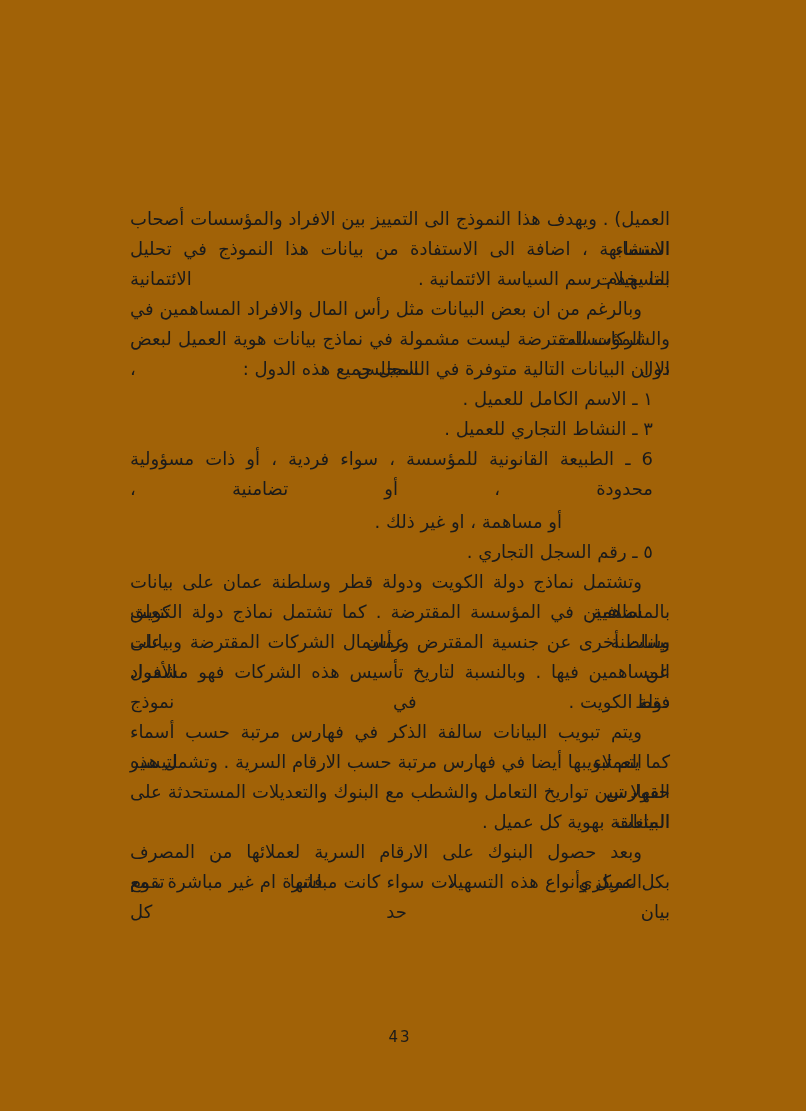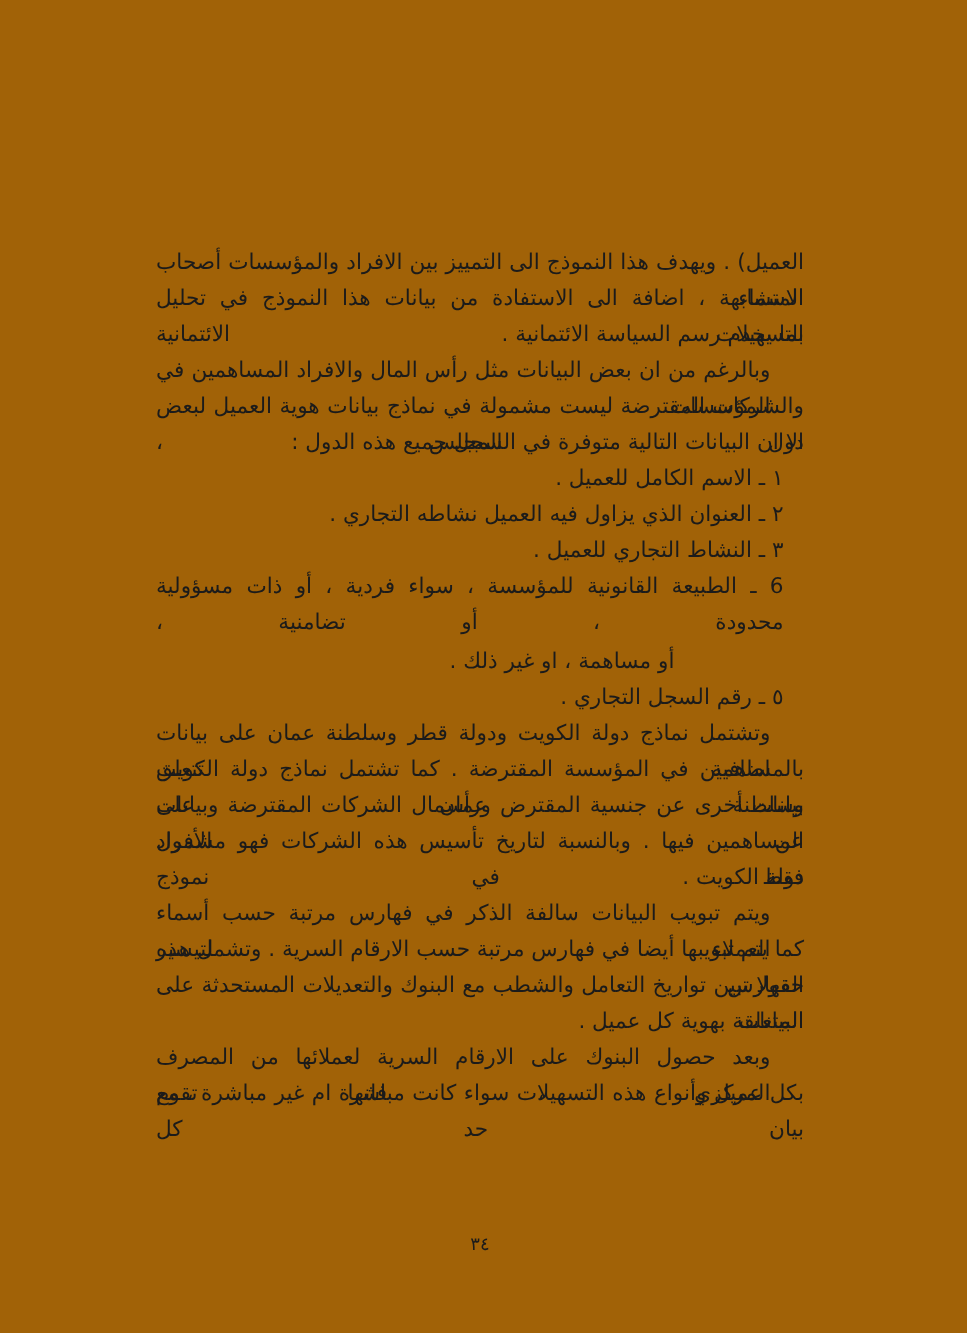--- a/index.html
+++ b/index.html
@@ -71,23 +71,20 @@
       </div>
       <div class="block">
         <div class="line just ind-para">وبالرغم من ان بعض البيانات مثل رأس المال والافراد المساهمين في المؤسسات</div>
         <div class="line just">والشركات المقترضة ليست مشمولة في نماذج بيانات هوية العميل لبعض دول المجلس ،</div>
         <div class="line">الا ان البيانات التالية متوفرة في السجل جميع هذه الدول :</div>
       </div>
       <div class="block">
         <div class="line ind-list">١ ـ الاسم الكامل للعميل .</div>
       </div>
       <div class="block">
-        <div class="line ind-list">٢ ـ العنوان الذي يزاول فيه العميل نشاطه التجاري .</div>
-      </div>
-      <div class="block">
         <div class="line ind-list">٣ ـ النشاط التجاري للعميل .</div>
       </div>
       <div class="block">
         <div class="line just ind-list">6 ـ الطبيعة القانونية للمؤسسة ، سواء فردية ، أو ذات مسؤولية محدودة ، أو تضامنية ،</div>
         <div class="line ind-cont">أو مساهمة ، او غير ذلك .</div>
       </div>
       <div class="block">
         <div class="line ind-list">٥ ـ رقم السجل التجاري .</div>
       </div>
       <div class="block">
@@ -101,14 +98,14 @@
         <div class="line just ind-para">ويتم تبويب البيانات سالفة الذكر في فهارس مرتبة حسب أسماء العملاء لتيسير</div>
         <div class="line just">كما يتم تبويبها أيضا في فهارس مرتبة حسب الارقام السرية . وتشمل هذه الفهارس</div>
         <div class="line just">حقولا تبين تواريخ التعامل والشطب مع البنوك والتعديلات المستحدثة على البيانات</div>
         <div class="line">المتعلقة بهوية كل عميل .</div>
       </div>
       <div class="block">
         <div class="line just ind-para">وبعد حصول البنوك على الارقام السرية لعملائها من المصرف المركزي ، فانها تقوم</div>
         <div class="line just">بكل عميل وأنواع هذه التسهيلات سواء كانت مباشرة ام غير مباشرة ، مع بيان حد كل</div>
       </div>
     </div>
-  <div class="page-number">٣٤</div>
+  <div class="page-number">43</div>
 </div>
 
 </body></html>

